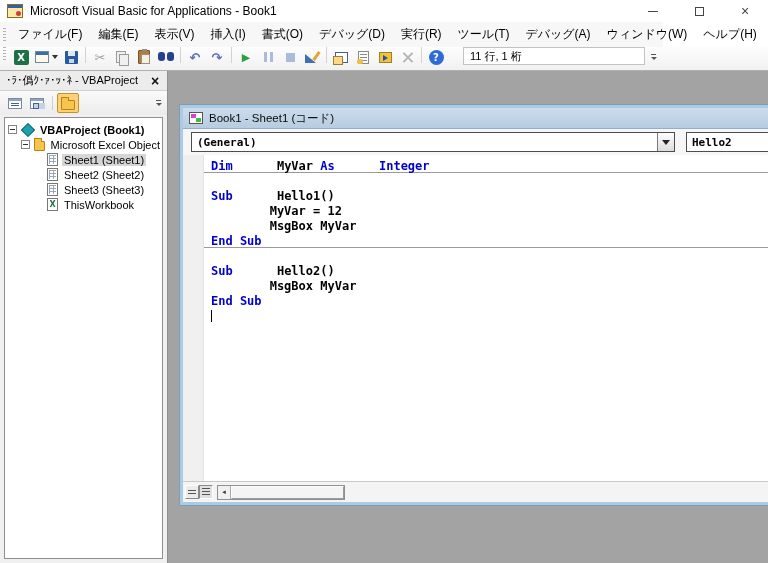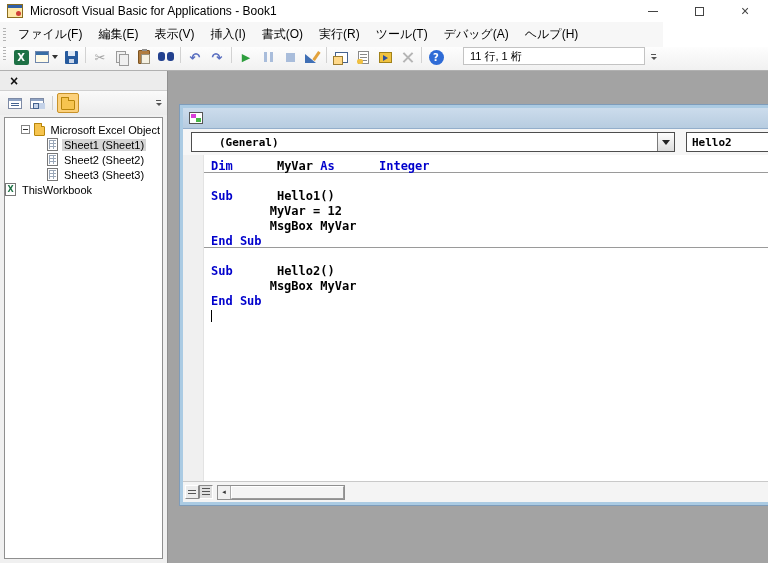--- a/index.html
+++ b/index.html
@@ -109,21 +109,21 @@
 
   
   .code-window { position:absolute; left:12px; top:34px; width:600px; height:400px; background:#f4f4f4; border:3px solid #abcbe3; outline:1px solid #7e9cba; }
   .cw-titlebar { height:21px; background:linear-gradient(#ccdcec,#b7cce0); display:flex; align-items:center; padding-left:6px; border-bottom:1px solid #93aecb; }
   .i-codewin { width:14px; height:12px; background:#fff; border:1px solid #555; position:relative; flex:none; }
   .i-codewin::before { content:""; position:absolute; left:1px; top:1px; width:5px; height:4px; background:#d840d8; }
   .i-codewin::after { content:""; position:absolute; right:1px; bottom:1px; width:5px; height:4px; background:#46b846; }
   .cw-title { margin-left:6px; font-size:11.5px; color:#0a0a0a; }
   .combo-row { height:26px; background:#f6f6f6; position:relative; }
   .combo { position:absolute; top:3px; height:20px; background:#fff; border:1px solid #4d4d4d; display:flex; align-items:center; }
-  .combo-obj { left:8px; width:484px;padding-left:22px; }
+  .combo-obj { left:8px; width:484px; }
   .combo-proc { left:503px; width:110px; }
   .combo-text { flex:1; padding-left:5px; font:bold 11px "DejaVu Sans Mono",monospace; white-space:nowrap; overflow:hidden; }
   .combo-btn { width:17px; height:100%; border-left:1px solid #7a7a7a; background:linear-gradient(#fdfdfd,#dcdcdc); display:flex; align-items:center; justify-content:center; flex:none; }
   .combo-btn .tri { width:0; height:0; border-left:4px solid transparent; border-right:4px solid transparent; border-top:5px solid #222; }
 
   .code-area { position:absolute; left:0; right:0; top:47px; bottom:21px; background:#fff; }
   .code-margin { position:absolute; left:0; top:0; bottom:0; width:21px; background:#f0f0f0; border-right:1px solid #e3e3e3; }
   .code-lines { position:absolute; left:21px; right:0; top:0; bottom:0; padding-top:4px; font:bold 12px "DejaVu Sans Mono",monospace; }
   .cl { height:15px; padding-left:7px; white-space:pre; }
   .cl.sep { border-bottom:1px solid #9a9a9a; height:14px; margin-bottom:1px; }
@@ -160,23 +160,25 @@
   </div>
 </div>
 
 <div class="menubar">
   <span class="grip"></span>
   <span class="menu-item">ファイル(F)</span>
   <span class="menu-item">編集(E)</span>
   <span class="menu-item">表示(V)</span>
   <span class="menu-item">挿入(I)</span>
   <span class="menu-item">書式(O)</span>
+  <span class="menu-item">デバッグ(D)</span>
   <span class="menu-item">実行(R)</span>
   <span class="menu-item">ツール(T)</span>
   <span class="menu-item">デバッグ(A)</span>
+  <span class="menu-item">ウィンドウ(W)</span>
   <span class="menu-item">ヘルプ(H)</span>
 </div>
 
 <div class="toolbar">
   <span class="grip"></span>
   <div class="tb-btn">
       <span class="i-excel"></span>
     </div>
   <div class="tb-btn" style="width:28px">
       <span class="i-form"></span>
@@ -240,20 +242,21 @@
       <span class="bar"></span>
       <span class="tri"></span>
     </div>
 </div>
 
 <div class="mdi">
 
   <div class="code-window">
     <div class="cw-titlebar">
       <span class="i-codewin"></span>
+      <span class="cw-title">Book1 - Sheet1 (コード)</span>
     </div>
     <div class="combo-row">
       <div class="combo combo-obj">
         <span class="combo-text">(General)</span>
         <span class="combo-btn">
             <span class="tri"></span>
           </span>
       </div>
       <div class="combo combo-proc">
         <span class="combo-text">Hello2</span>
@@ -285,54 +288,60 @@
       <div class="hscroll">
         <span class="hs-arrow">◂</span>
         <span class="hs-thumb"></span>
       </div>
     </div>
   </div>
 </div>
 
 <div class="panel">
   <div class="panel-title">
+    <span class="txt">･ﾗ･僞ｸ･ｧ･ｯ･ﾈ - VBAProject</span>
     <span class="panel-close">×</span>
   </div>
   <div class="panel-toolbar">
     <div class="p-btn">
         <span class="i-viewcode"></span>
       </div>
     <div class="p-btn">
         <span class="i-viewobj"></span>
       </div>
     <span class="p-sep"></span>
     <div class="p-btn active">
         <span class="i-folder"></span>
       </div>
     <div class="overflow-btn p-overflow">
         <span class="bar"></span>
         <span class="tri"></span>
       </div>
   </div>
   <div class="tree">
+    <div class="trow" style="padding-left:3px">
+      <span class="expander"></span>
+      <span class="i-project"></span>
+      <span class="tlabel bold">VBAProject (Book1)</span>
+    </div>
     <div class="trow" style="padding-left:16px">
       <span class="expander"></span>
       <span class="i-folder"></span>
       <span class="tlabel">Microsoft Excel Object</span>
     </div>
     <div class="trow" style="padding-left:42px">
       <span class="i-sheet"></span>
       <span class="tlabel selected">Sheet1 (Sheet1)</span>
     </div>
     <div class="trow" style="padding-left:42px">
       <span class="i-sheet"></span>
       <span class="tlabel">Sheet2 (Sheet2)</span>
     </div>
     <div class="trow" style="padding-left:42px">
       <span class="i-sheet"></span>
       <span class="tlabel">Sheet3 (Sheet3)</span>
     </div>
-    <div class="trow" style="">
+    <div class="trow" style="padding-left:42px">
       <span class="i-wb"></span>
       <span class="tlabel">ThisWorkbook</span>
     </div>
   </div>
 </div>
 
 </body></html>

